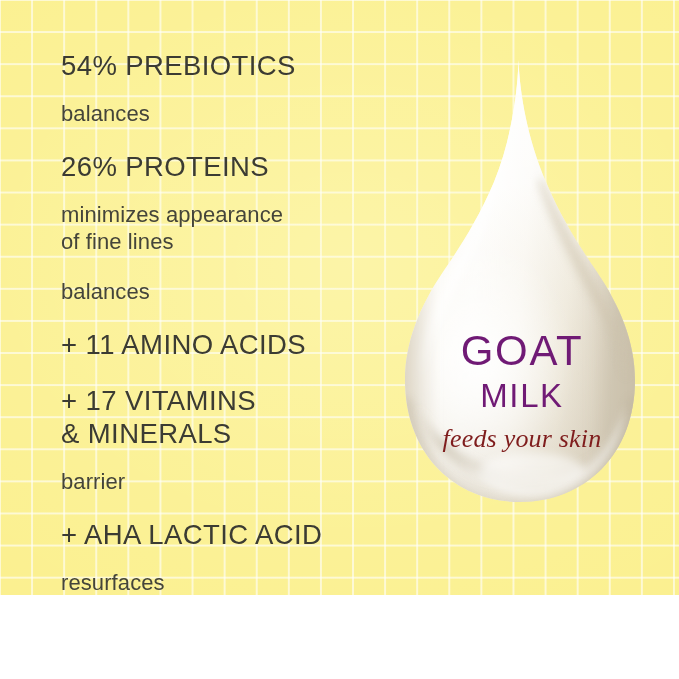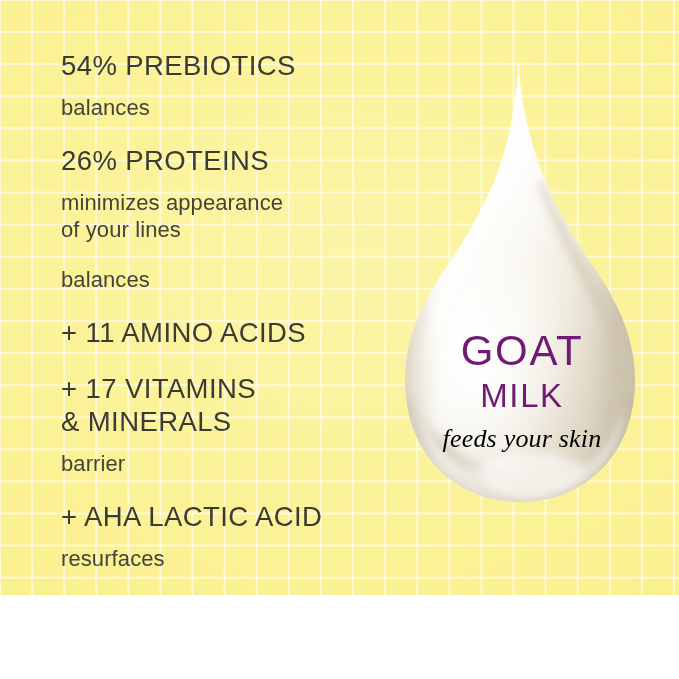--- a/index.html
+++ b/index.html
@@ -66,21 +66,21 @@
   }
   .ingredient-desc {
     display: block;
     font-family: "Liberation Sans", sans-serif;
     font-size: 22px;
     line-height: 27px;
     letter-spacing: 0.1px;
     font-weight: 400;
     color: #44443a;
     white-space: pre-line;
-    margin-top: 12px;
+    margin-top: 18px;
   }
 
   
   #droplet-group {
     position: absolute;
     left: 392px;
     top: 58px;
     width: 260px;
     height: 492px;
   }
@@ -118,42 +118,42 @@
   #tagline {
     position: absolute;
     top: 368px;
     width: 260px;
     text-align: center;
     font-family: "Liberation Serif", serif;
     font-style: italic;
     font-size: 26px;
     line-height: 1;
     letter-spacing: 0.2px;
-    color: #000000;
+    color: #7f1d1d;
   }
 </style>
 </head>
 <body>
 
 <div id="poster">
 
   <div id="grid-bg"></div>
   <div id="grid-tone"></div>
 
   <div id="ingredient-list">
 
     <div class="ingredient-item">
       <span class="ingredient-title">54% PREBIOTICS</span>
       <span class="ingredient-desc">balances</span>
     </div>
 
     <div class="ingredient-item">
       <span class="ingredient-title">26% PROTEINS</span>
       <span class="ingredient-desc">minimizes appearance
-of your lines</span>
+of fine lines</span>
     </div>
 
     <div class="ingredient-item">
       <span class="ingredient-desc">balances</span>
     </div>
 
     <div class="ingredient-item">
       <span class="ingredient-title">+ 11 AMINO ACIDS</span>
     </div>
 

